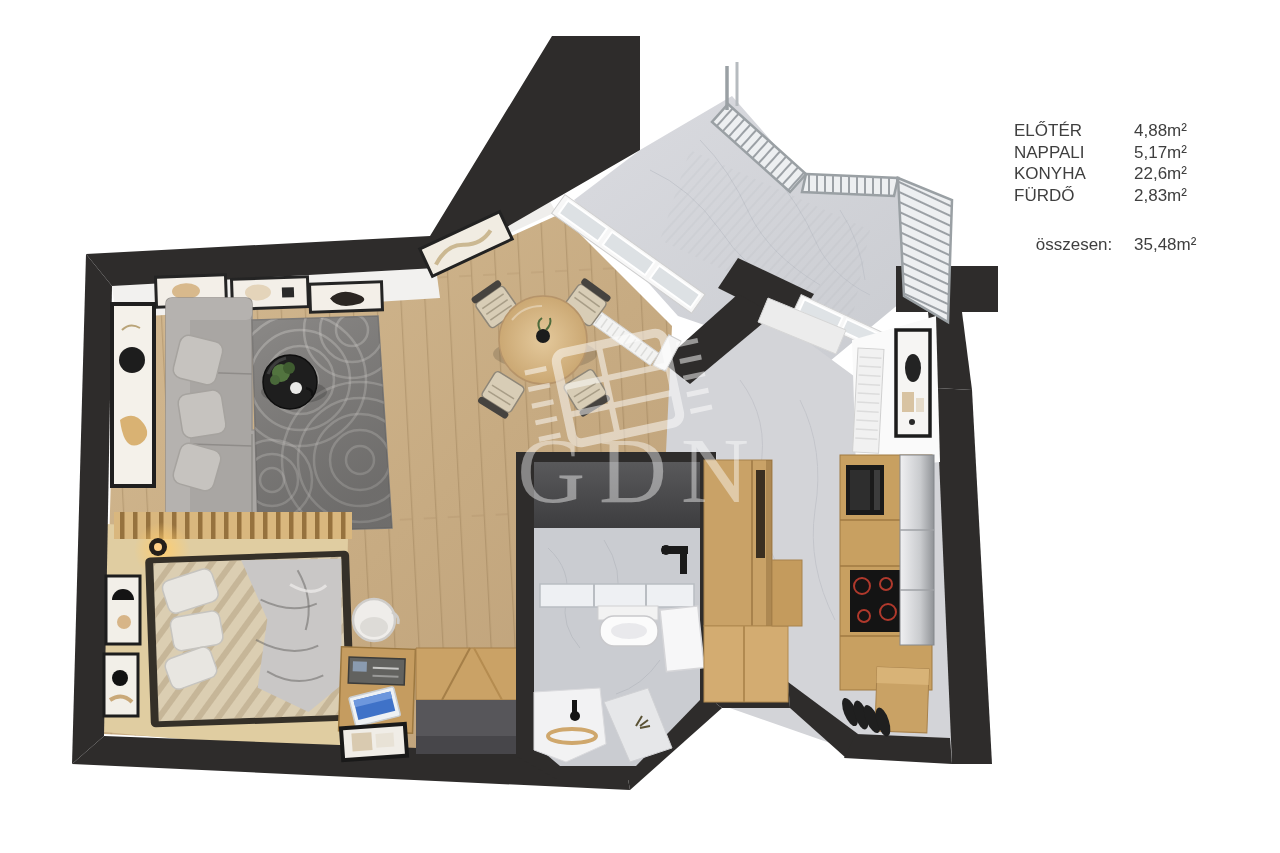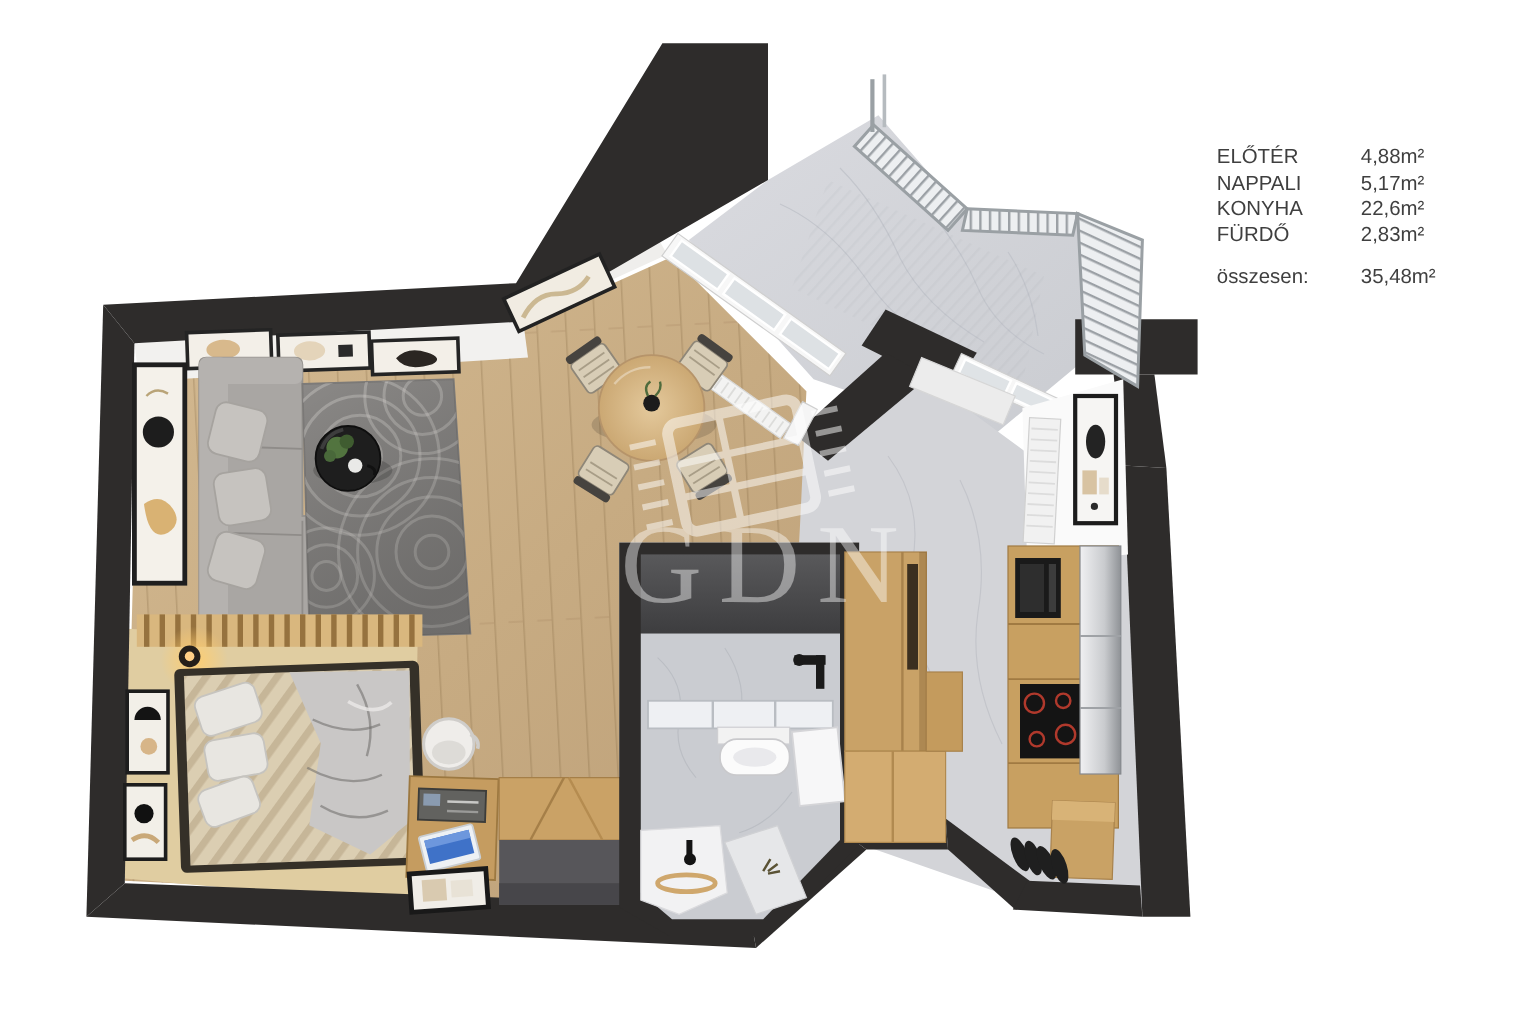--- a/index.html
+++ b/index.html
@@ -2,21 +2,21 @@
 <html><head>
 <meta charset="utf-8">
 <style>
   html,body{margin:0;padding:0;background:#ffffff;}
   .stage{position:relative;width:1280px;height:853px;background:#ffffff;overflow:hidden;
          font-family:"Liberation Sans", sans-serif;}
   .stage svg{position:absolute;left:0;top:0;}
   .legend{position:absolute;left:1014px;top:120px;color:#3f3f3f;font-size:17px;line-height:21.5px;}
   .legend .row{white-space:nowrap;}
   .legend .lab{display:inline-block;width:120px;}
-  .legend .total{margin-top:14px;}
+  .legend .total{margin-top:28px;text-align:center;}
 </style>
 </head>
 <body>
 
 <div class="stage">
 <svg width="1280" height="853" viewBox="0 0 1280 853" xmlns="http://www.w3.org/2000/svg">
   <defs>
     <linearGradient id="woodFloor" x1="0" y1="0" x2="1" y2="1">
       <stop offset="0" stop-color="#d4ba92"></stop>
           <stop offset="0.55" stop-color="#c7ab82"></stop>

